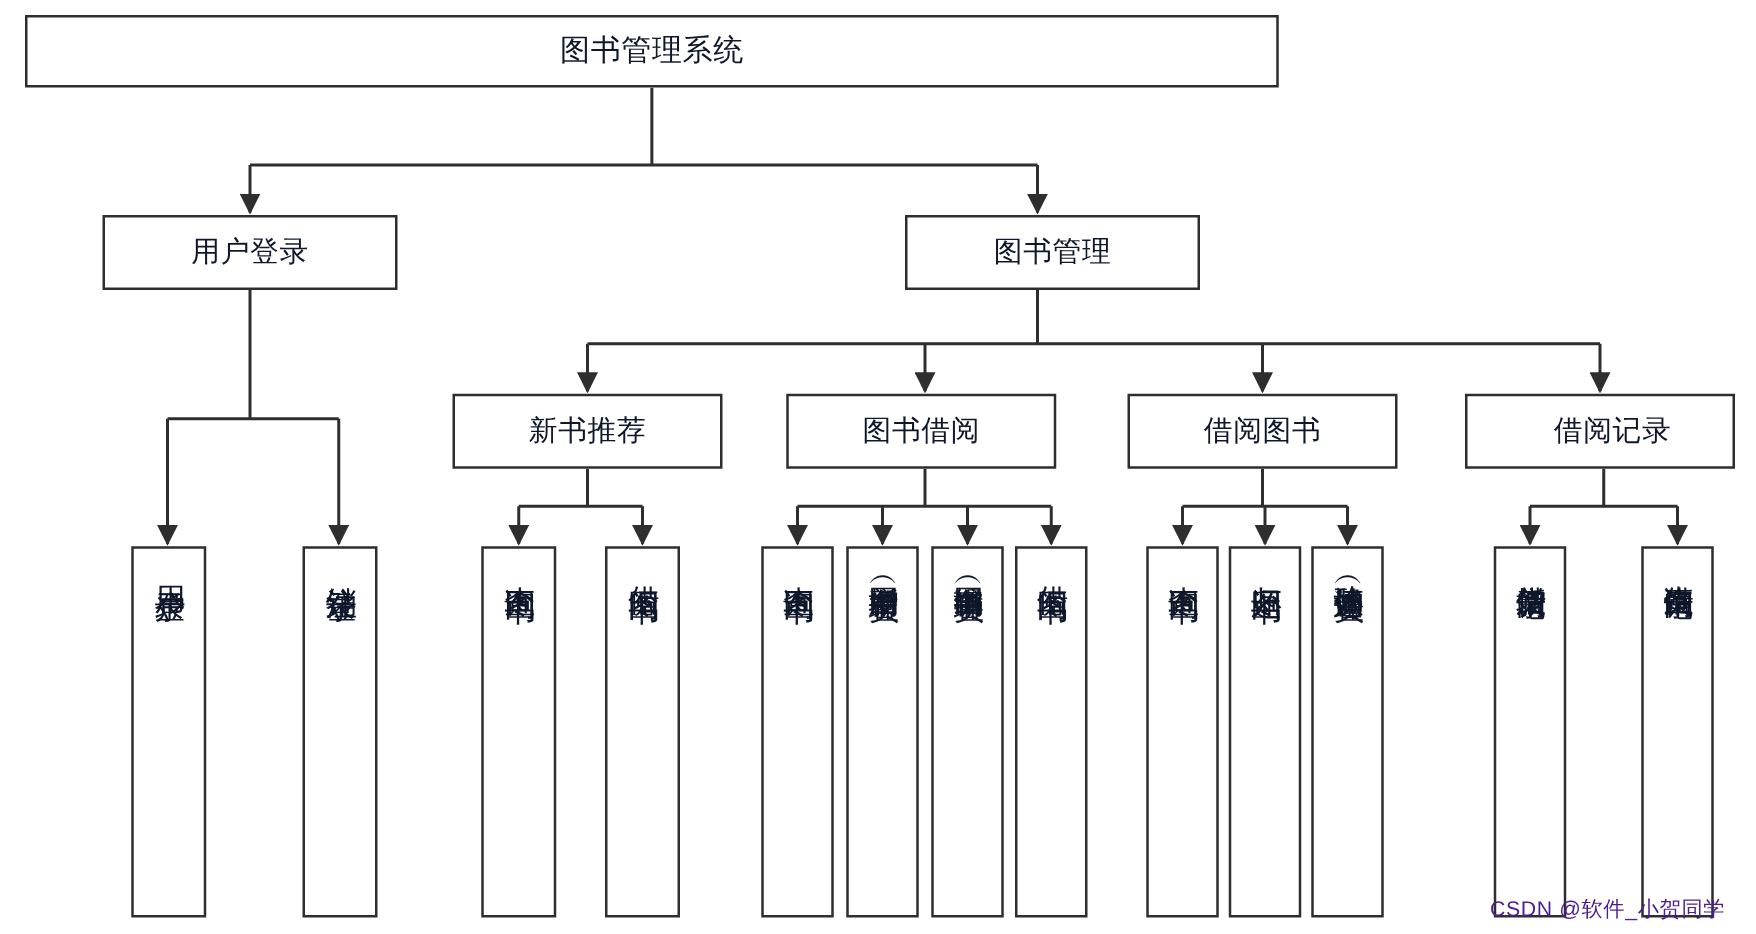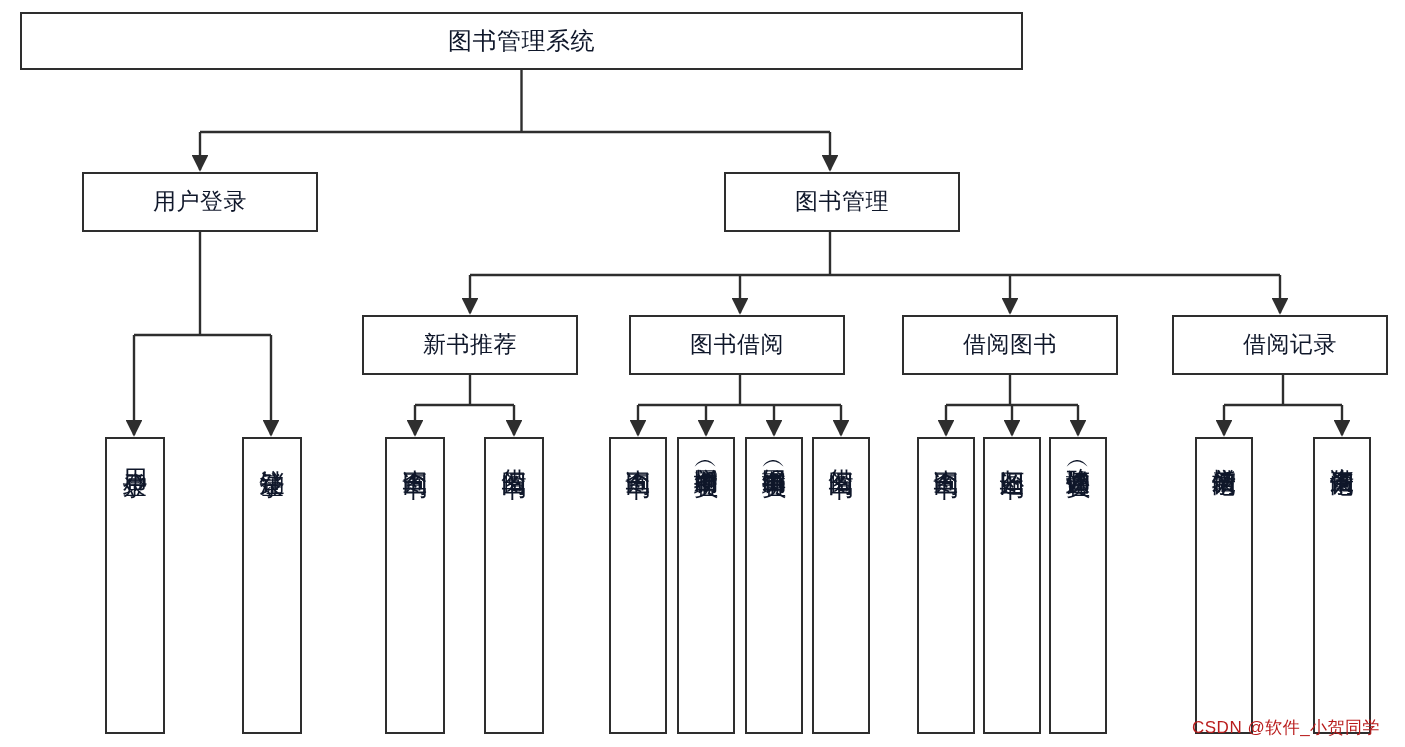--- a/index.html
+++ b/index.html
@@ -184,15 +184,15 @@
         <span class="node-label">确认归还（管理员）</span>
       </div>
       <div class="node vertical tall-text" style="left: 1195px; top: 437px; width: 58px; height: 297px;">
         <span class="node-label">新增借阅记录</span>
       </div>
       <div class="node vertical tall-text" style="left: 1313px; top: 437px; width: 58px; height: 297px;">
         <span class="node-label">查询借阅记录</span>
       </div>
     </div>
 
-  <div id="watermark" style="left: 1192px; top: 716px; color: #b91c1c;">CSDN @软件_小贺同学</div>
+  <div id="watermark" style="left: 1192px; top: 716px; color: #4c1d95;">CSDN @软件_小贺同学</div>
 
 </div>
 
 </body></html>

